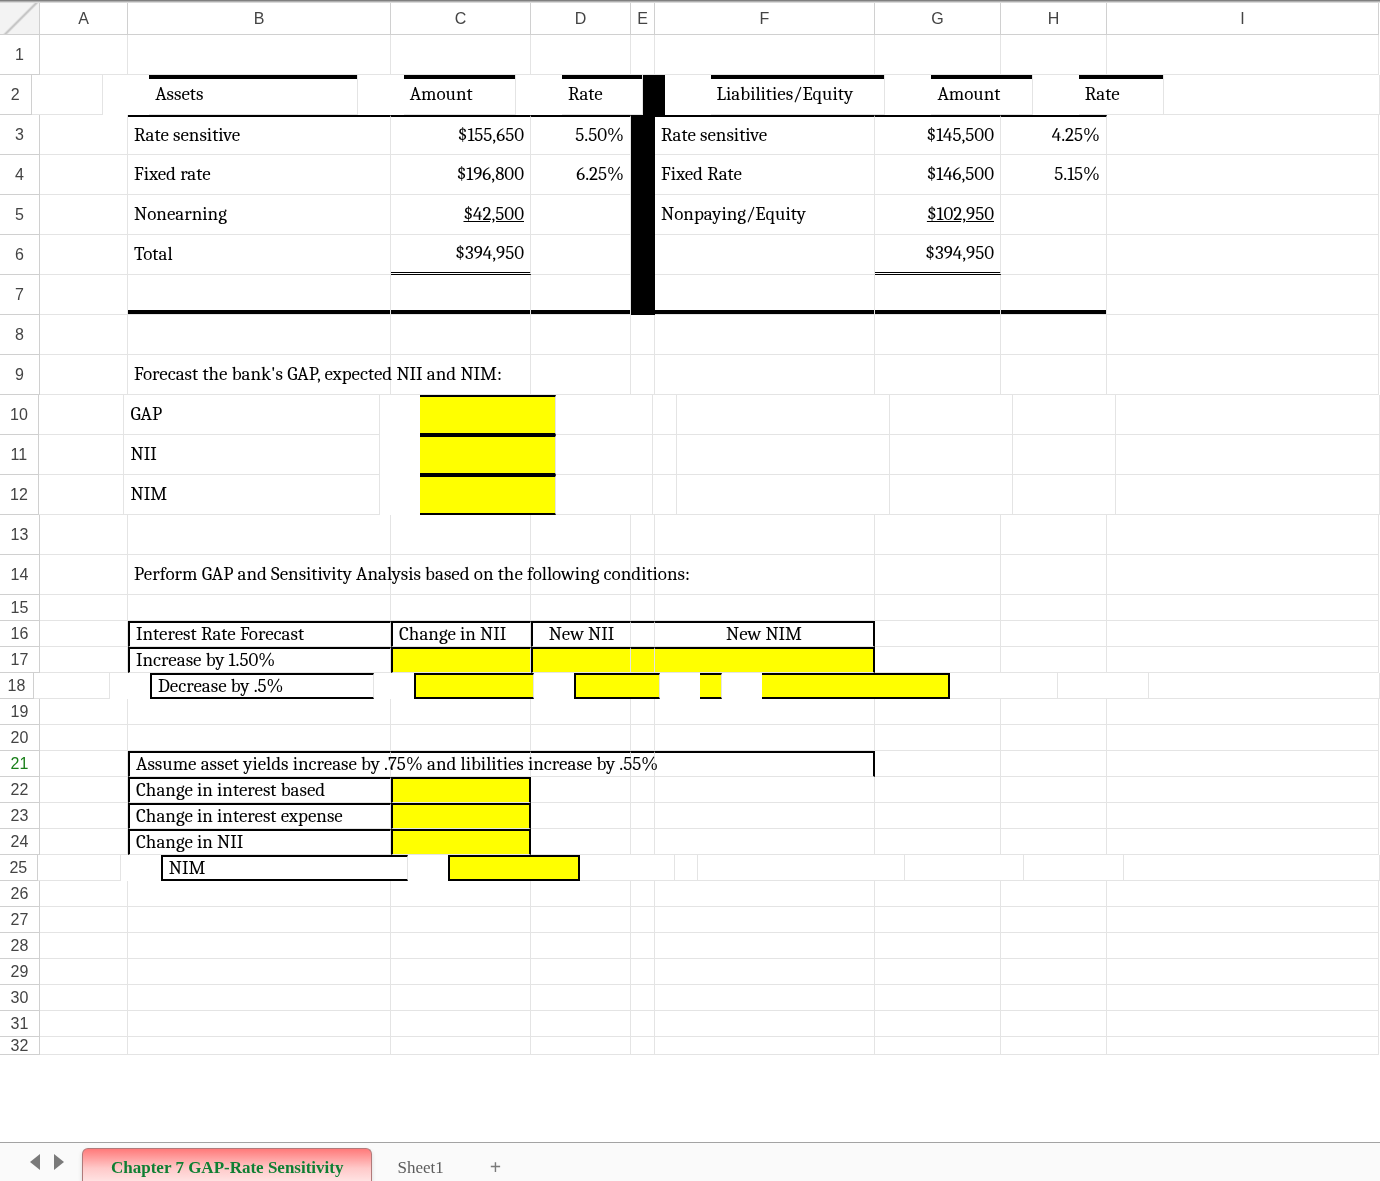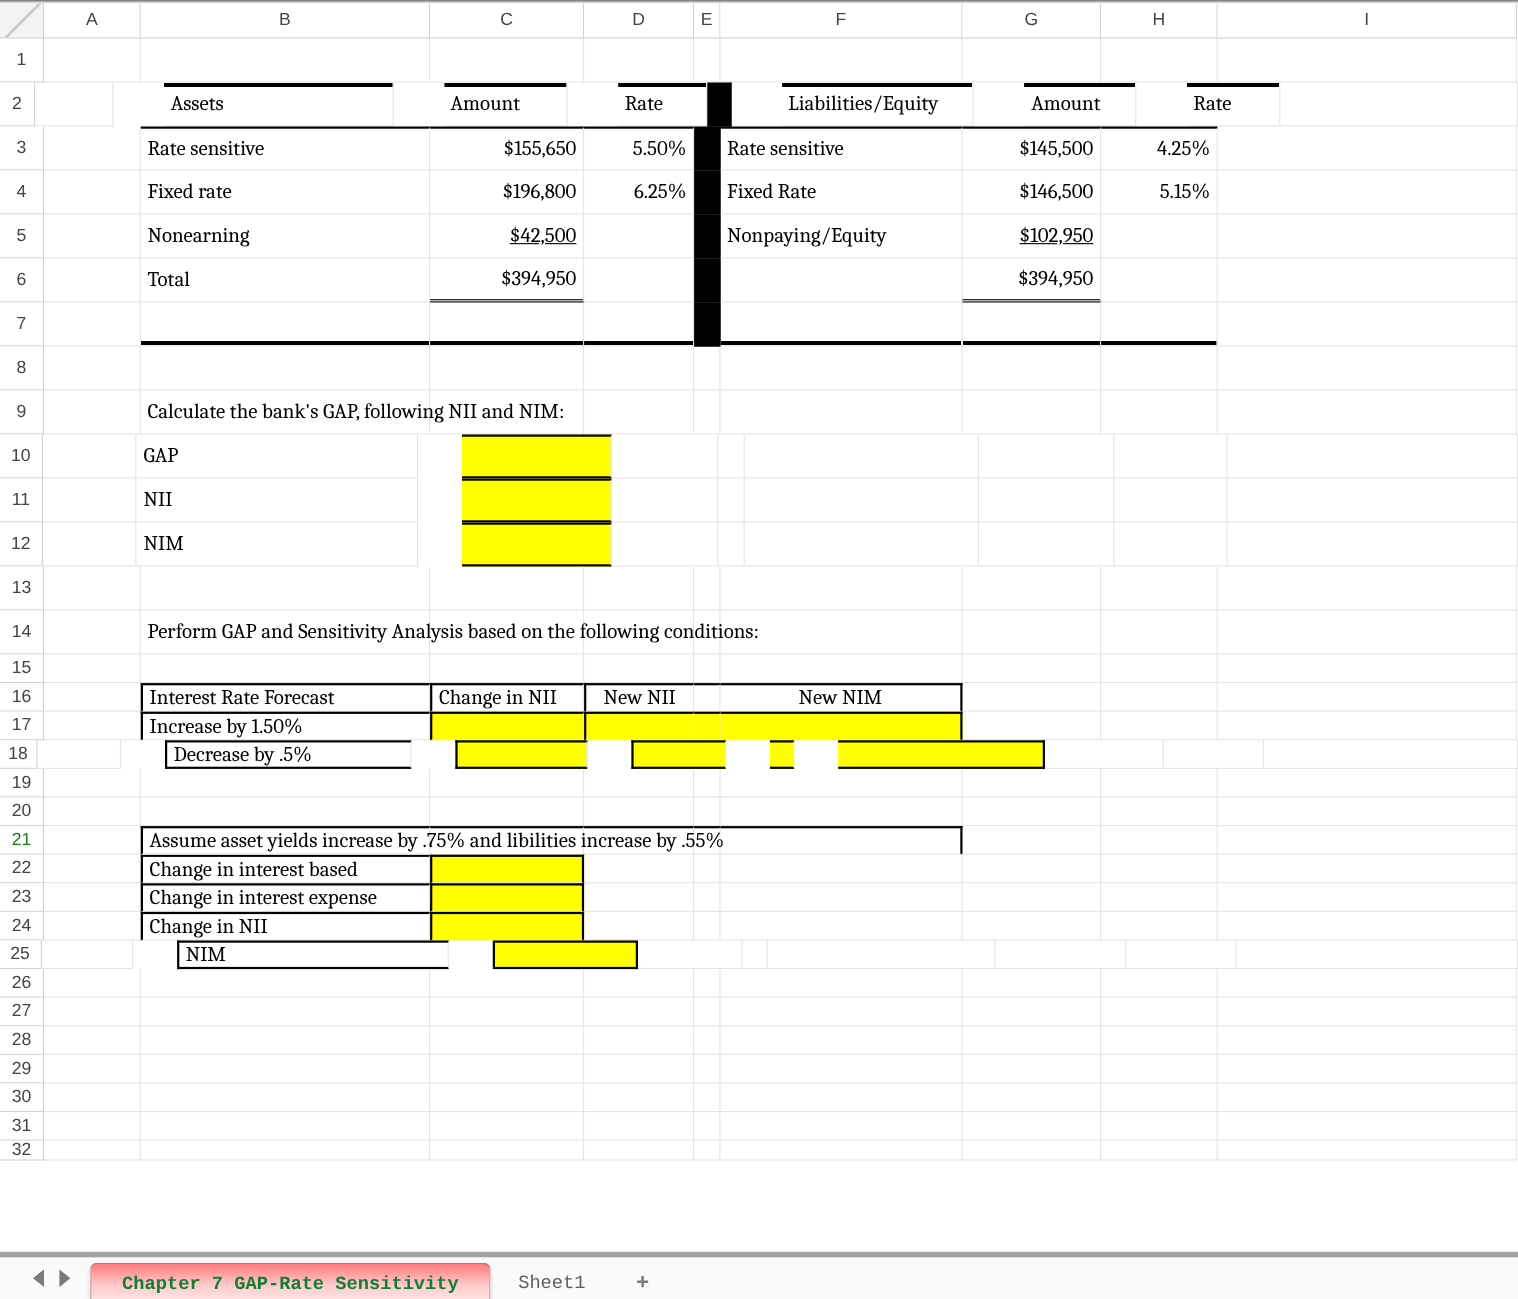--- a/index.html
+++ b/index.html
@@ -108,24 +108,24 @@
     left: 6px;
     white-space: nowrap;
   }
 
   
   .tab-bar {
     position: absolute;
     left: 0; right: 0; bottom: 0;
     height: 38px;
     background: #fafafa;
-    border-top: 5px solid #a3a3a3;
+    border-top: 1px solid #a3a3a3;
     display: flex;
     align-items: stretch;
-    font-family: Liberation Mono, monospace;
+    font-family: Liberation Serif, serif;
     font-size: 17px;
   }
   .tab-nav {
     display: flex;
     align-items: center;
     gap: 14px;
     padding: 0 18px 0 30px;
     color: #6a6a6a;
   }
   .tab-nav .tri {
@@ -286,21 +286,21 @@
       <div class="cell col-F"></div>
       <div class="cell col-G"></div>
       <div class="cell col-H"></div>
       <div class="cell col-I"></div>
     </div>
 
     <div class="row r-tall">
       <div class="row-h r-tall">9</div>
       <div class="cell col-A"></div>
       <div class="cell col-B overflow-text">
-          <span>Calculate the bank's GAP, following NII and NIM:</span>
+          <span>Forecast the bank's GAP, expected NII and NIM:</span>
         </div>
       <div class="cell col-C"></div>
       <div class="cell col-D"></div>
       <div class="cell col-E"></div>
       <div class="cell col-F"></div>
       <div class="cell col-G"></div>
       <div class="cell col-H"></div>
       <div class="cell col-I"></div>
     </div>
 

